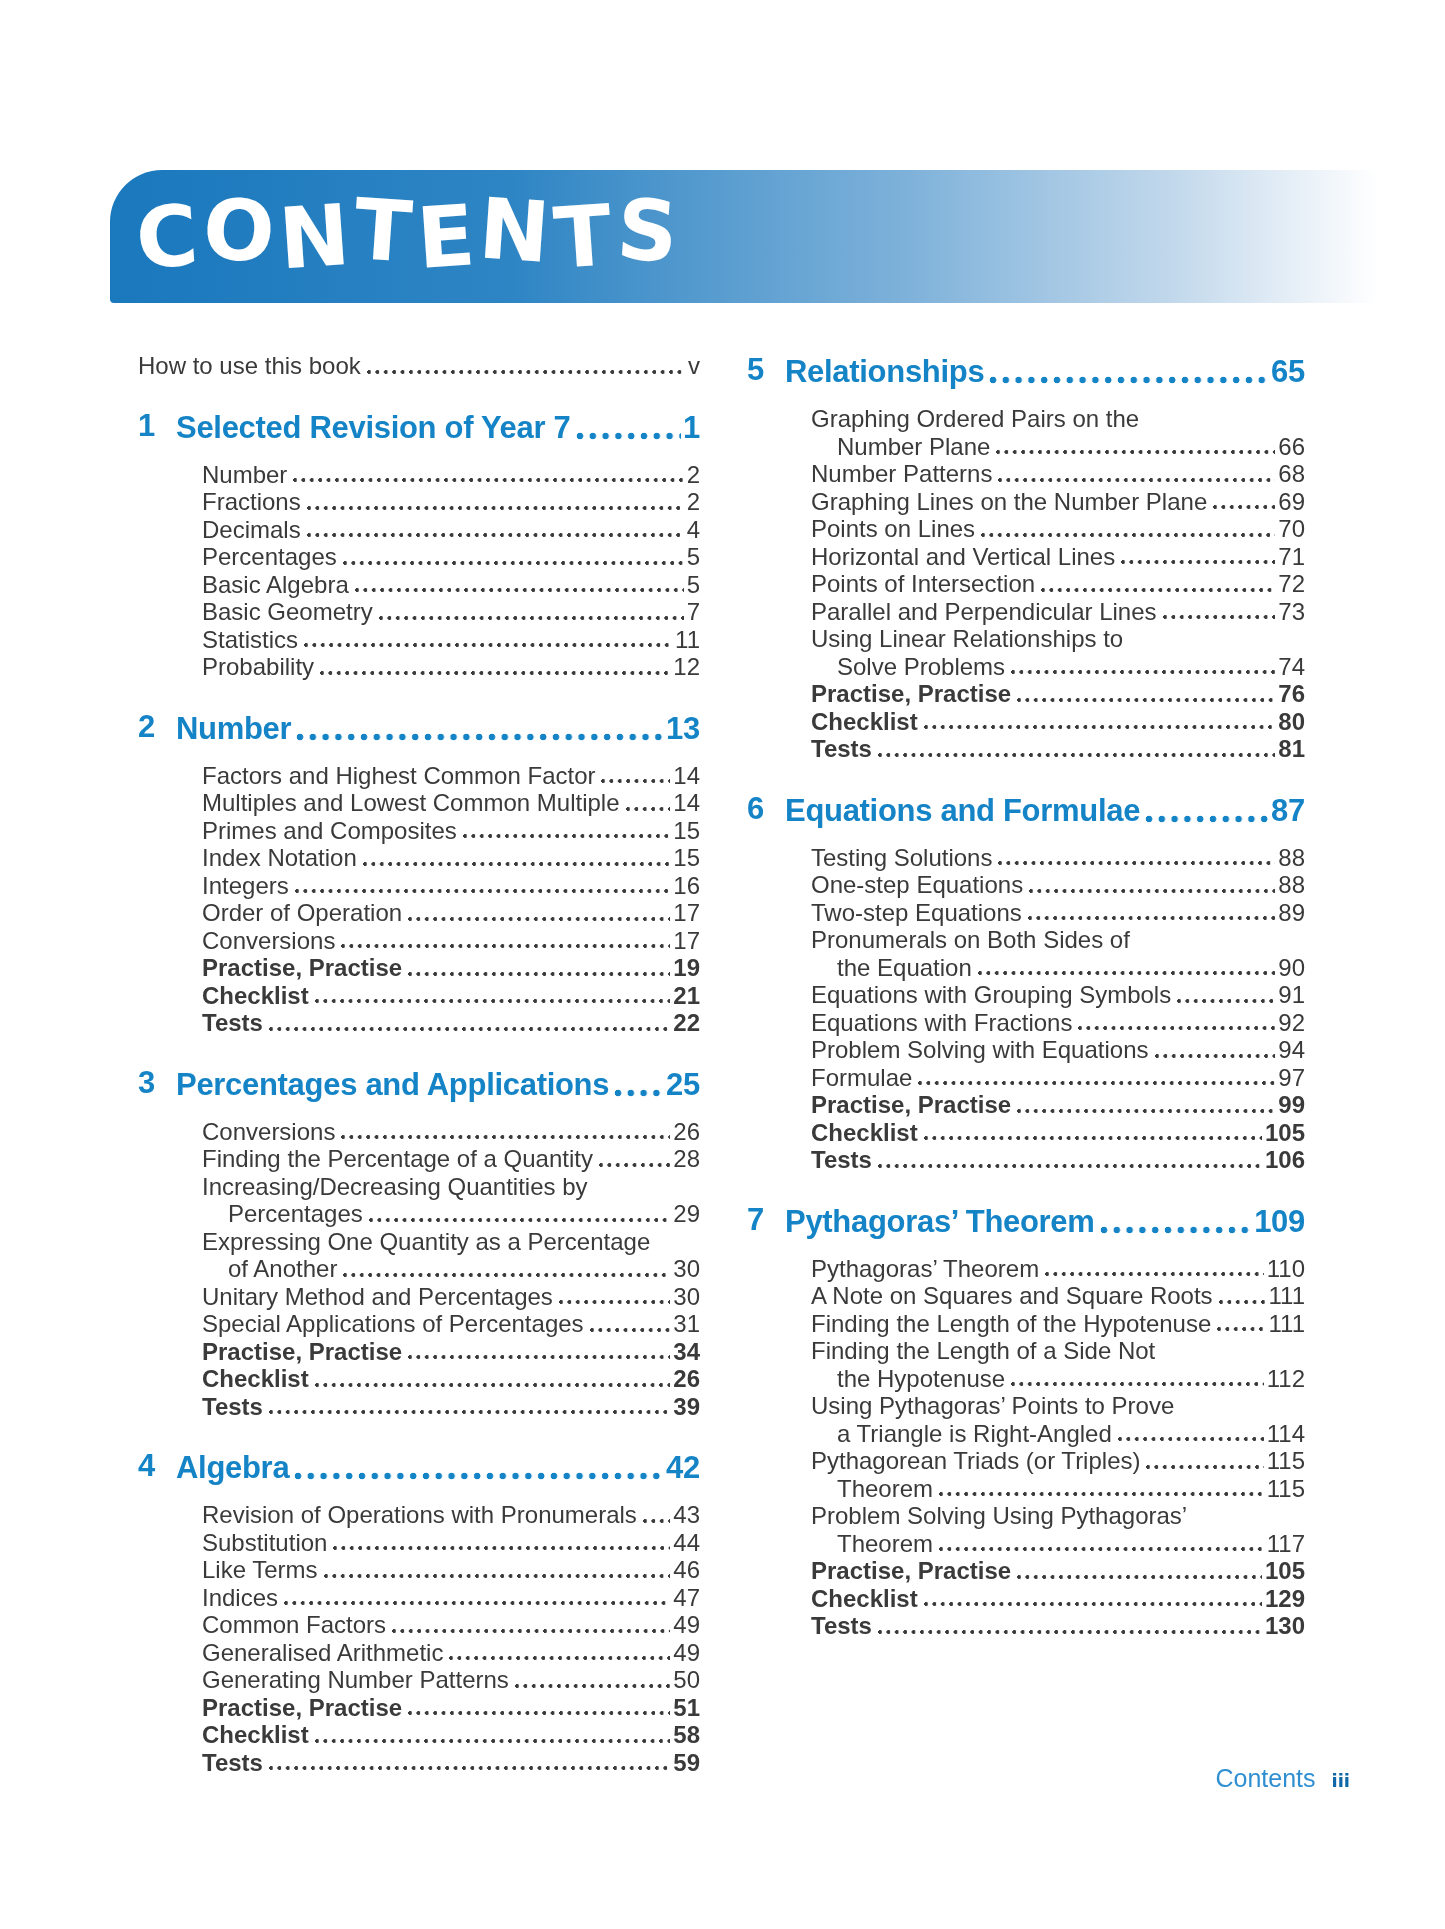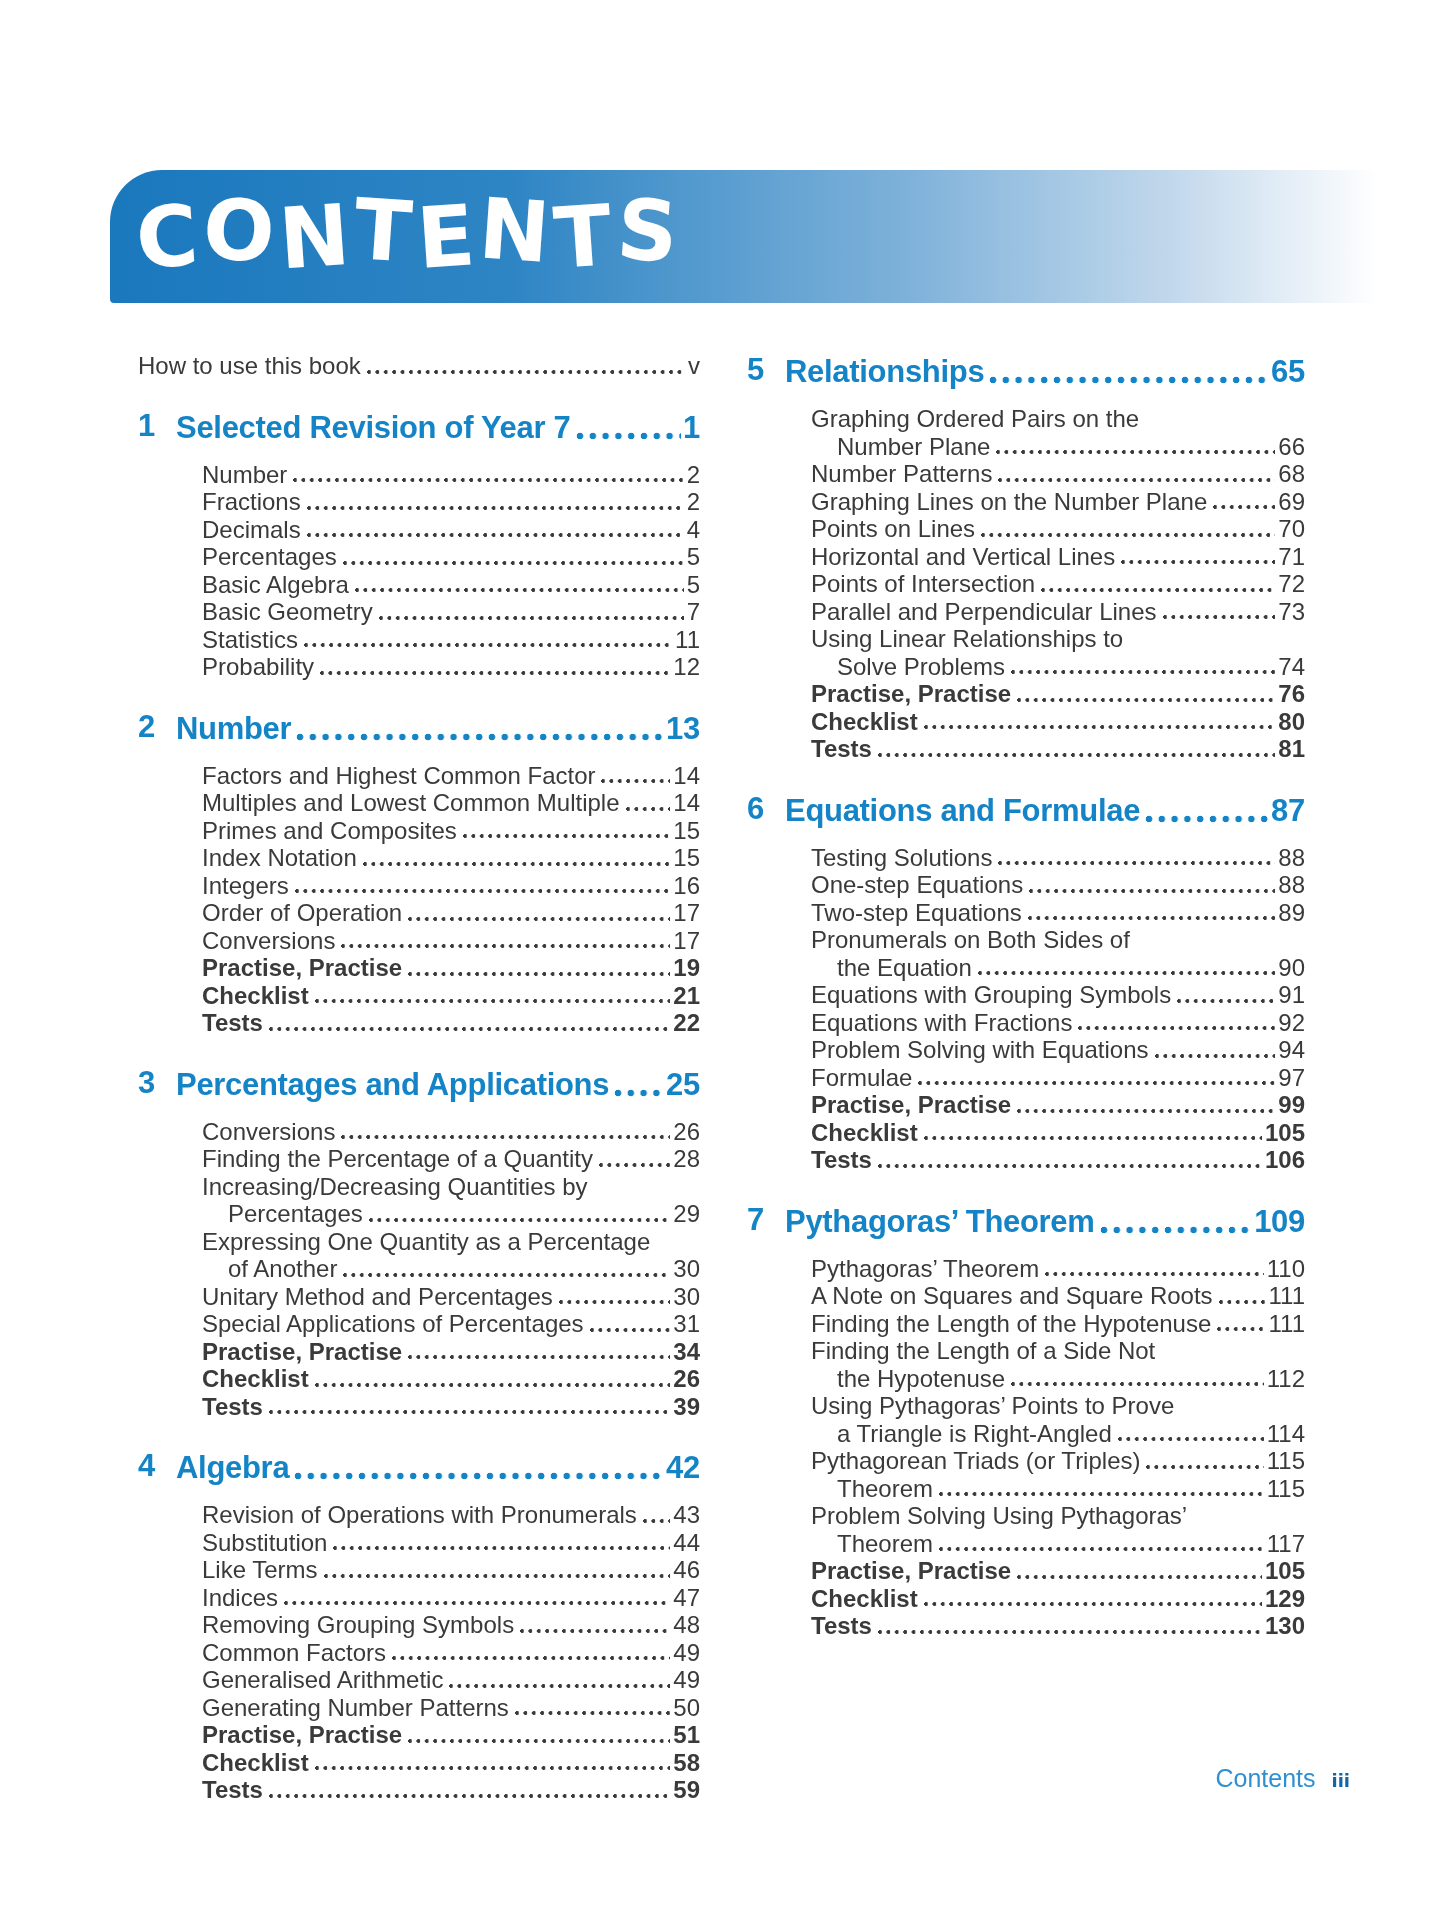--- a/index.html
+++ b/index.html
@@ -331,27 +331,20 @@
           </div>
           <div class="item">
             <div class="row">
               <span class="lbl">Indices</span>
               <span class="leader"></span>
               <span class="pg">47</span>
             </div>
           </div>
           <div class="item">
             <div class="row">
-              <span class="lbl">Removing Grouping Symbols</span>
-              <span class="leader"></span>
-              <span class="pg">48</span>
-            </div>
-          </div>
-          <div class="item">
-            <div class="row">
               <span class="lbl">Common Factors</span>
               <span class="leader"></span>
               <span class="pg">49</span>
             </div>
           </div>
           <div class="item">
             <div class="row">
               <span class="lbl">Generalised Arithmetic</span>
               <span class="leader"></span>
               <span class="pg">49</span>

